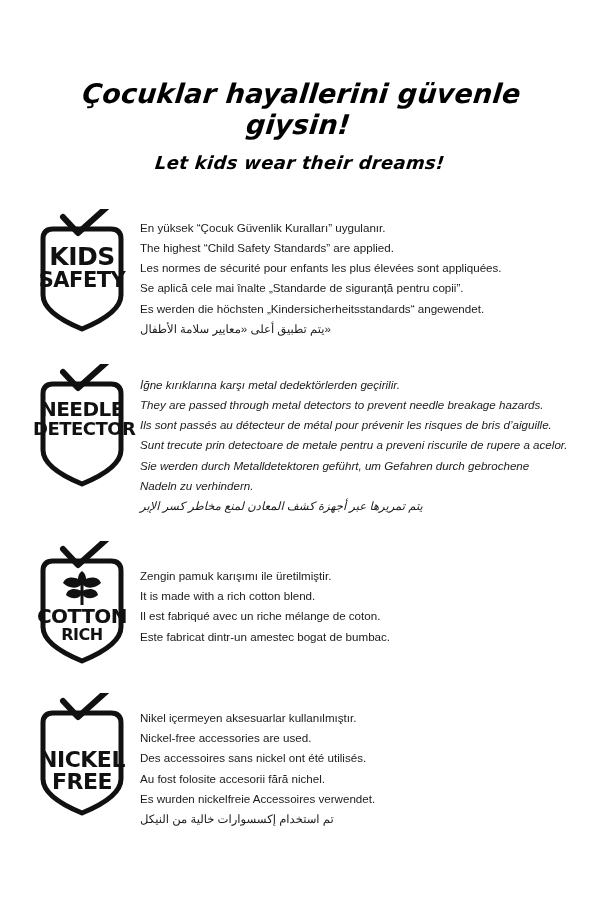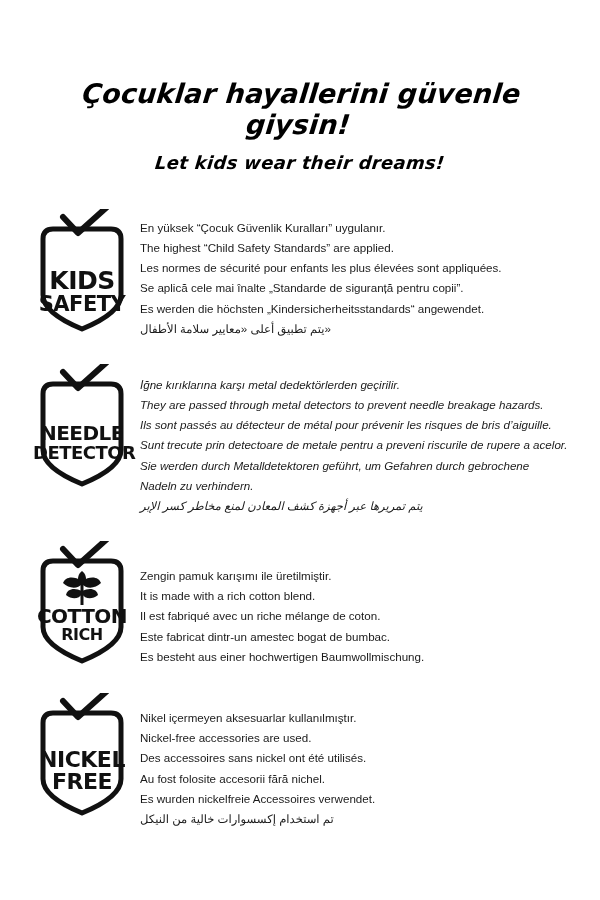--- a/index.html
+++ b/index.html
@@ -67,21 +67,21 @@
     width: 98px;
     height: 128px;
   }
   .badge svg {
     display: block;
   }
   .badge-text {
     position: absolute;
     left: 0;
     right: 0;
-    top: 60px;
+    top: 36px;
     text-align: center;
     font-family: "DejaVu Sans", sans-serif;
     font-weight: bold;
     line-height: 0.98;
     color: #111;
     letter-spacing: -0.5px;
   }
   .badge-text .l1 { display: block; font-size: 23px; }
   .badge-text .l2 { display: block; font-size: 21px; }
 
@@ -196,21 +196,20 @@
             <span class="l1">COTTON</span>
             <span class="l2">RICH</span>
           </div>
         </div>
       </div>
       <div class="lines">
         <p>Zengin pamuk karışımı ile üretilmiştir.</p>
         <p>It is made with a rich cotton blend.</p>
         <p>Il est fabriqué avec un riche mélange de coton.</p>
         <p>Este fabricat dintr-un amestec bogat de bumbac.</p>
-        <p>Es besteht aus einer hochwertigen Baumwollmischung.</p>
       </div>
     </div>
 
     <div class="feature nickel">
       <div class="badge-wrap">
         <div class="badge">
           <svg width="98" height="128" viewBox="0 0 98 128">
             <path d="M10 30 Q10 20 20 20 L78 20 Q88 20 88 30 L88 86 Q88 104 49 120 Q10 104 10 86 Z" fill="none" stroke="#111" stroke-width="5" stroke-linejoin="round"></path>
             <path d="M30 8 L45 24 L74 -2" fill="none" stroke="#111" stroke-width="6" stroke-linecap="round" stroke-linejoin="round"></path>
           </svg>

